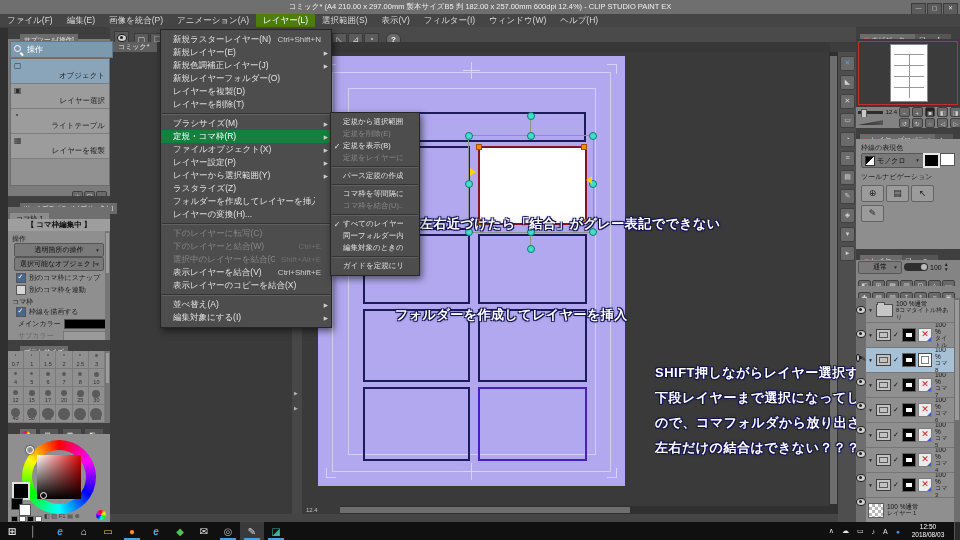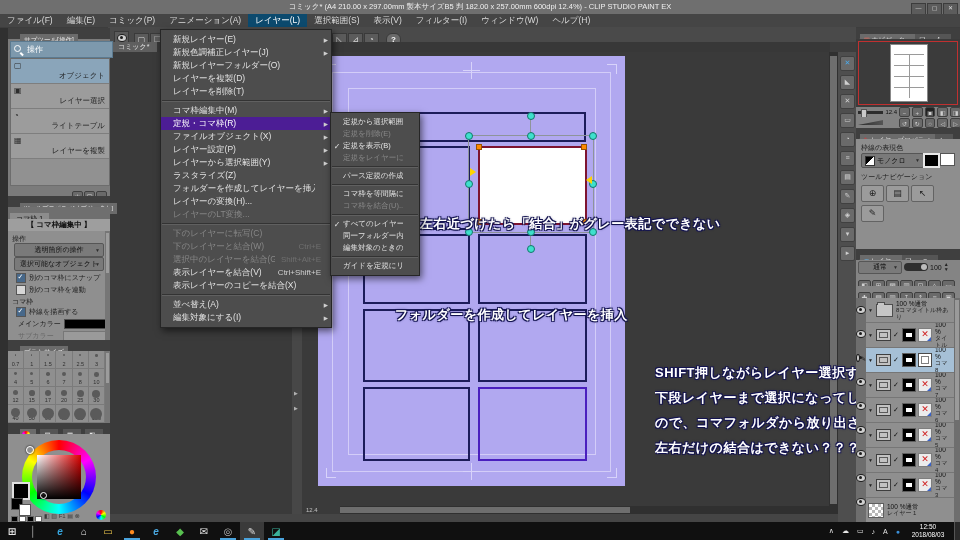--- a/index.html
+++ b/index.html
@@ -4,37 +4,37 @@
 <style>
 html,body{margin:0;padding:0;background:#2a2a2a}
 .screen{position:relative;width:960px;height:540px;background:#3d3d3d;overflow:hidden;
  font-family:"Liberation Sans","DejaVu Sans",sans-serif;cursor:default}
 .ab{position:absolute}
 
 #titlebar{left:0;top:0;width:960px;height:14px;background:#6f6f6f;color:#f0f0f0;font-size:7.5px;line-height:14px;text-align:center}
 .wbtn{width:13px;height:10px;background:#5c5c5c;border:1px solid #3c3c3c;color:#ddd;font-size:6px;line-height:9px;text-align:center;display:inline-block;margin-left:1px}
 #menubar{left:0;top:14px;width:960px;height:13px;background:#454545;display:flex;align-items:center}
 .mb-item{font-size:8.5px;color:#dcdcdc;padding:0 7px;height:13px;line-height:13px}
-.mb-item.active{background:#0c4a6e;color:#fff}
+.mb-item.active{background:#4d7c0f;color:#fff}
 #commandbar{left:108px;top:27px;width:748px;height:15px;background:#4a4a4a}
 .cbic{width:13px;height:12px;background:#5b5b5b;border:1px solid #3a3a3a;color:#d6d6d6;font-size:8px;line-height:11px;text-align:center;display:inline-block;margin-right:2px}
 #tabrow{left:108px;top:42px;width:722px;height:10px;background:#383838}
 #doctab{left:2px;top:0;height:10px;background:#5f5f5f;color:#e2e2e2;font-size:7px;line-height:10px;padding:0 8px}
 
 .menu{background:#4d4d4d;border:1px solid #262626;box-shadow:2px 3px 7px rgba(0,0,0,.55);padding:3px 0;z-index:50;position:absolute}
 #layer-menu{left:160px;top:29px;width:170px;font-size:8.5px}
 #frame-submenu{left:330px;top:112px;width:88px;font-size:7.5px}
 .mi{display:flex;align-items:center;height:13px;color:#e2e2e2;padding-right:3px}
 #frame-submenu .mi{height:12px}
 .mi .chk{width:12px;text-align:center;font-size:8px;flex:none}
 .mi .lbl{flex:1;white-space:nowrap;overflow:hidden}
 .mi .sc{margin-left:6px;color:#cfcfcf;font-size:8px}
 .mi .ar{width:7px;text-align:right;font-size:5.5px;color:#cfcfcf}
 .mi.dis{color:#878787}.mi.dis .sc{color:#6f6f6f}
-.mi.hl{background:#4c1d95;color:#fff}
+.mi.hl{background:#15803d;color:#fff}
 .msep{height:1px;background:#333;border-bottom:1px solid #606060;margin:2px 1px}
 
 .phdr{background:#3f3f3f;height:11px}
 .ptab{display:inline-block;background:#6b6b6b;color:#e8e8e8;font-size:6.5px;line-height:11px;padding:0 4px;height:11px;white-space:nowrap}
 .dd{background:#7a7a7a;border:1px solid #565656;border-radius:2px;color:#0e0e0e;font-size:7px;display:flex;align-items:center;justify-content:center;position:relative}
 .dd::after{content:'▼';position:absolute;right:3px;top:2.5px;font-size:5px;color:#2e2e2e}
 .cb{width:8px;height:8px;background:#d6d6d6;border:1px solid #555;display:inline-block;position:relative;margin-right:3px;flex:none}
 .cb.on{background:#47688a}
 .cb.on::after{content:'✓';position:absolute;left:0.5px;top:-1px;font-size:7px;color:#fff;font-weight:bold}
 .slabel{font-size:7px;color:#1c1c1c}
@@ -109,21 +109,21 @@
   <div class="ab" id="titlebar">
     <span>コミック* (A4 210.00 x 297.00mm 製本サイズB5 判 182.00 x 257.00mm 600dpi 12.4%) - CLIP STUDIO PAINT EX</span>
     <span class="ab" style="right:2px;top:1px">
       <span class="wbtn">—</span><span class="wbtn">▢</span><span class="wbtn">✕</span>
     </span>
   </div>
 
   <div class="ab" id="menubar">
       <div class="mb-item">ファイル(F)</div>
       <div class="mb-item">編集(E)</div>
-      <div class="mb-item">コミック(P)</div>
+      <div class="mb-item">画像を統合(P)</div>
       <div class="mb-item">アニメーション(A)</div>
       <div class="mb-item active">レイヤー(L)</div>
       <div class="mb-item">選択範囲(S)</div>
       <div class="mb-item">表示(V)</div>
       <div class="mb-item">フィルター(I)</div>
       <div class="mb-item">ウィンドウ(W)</div>
       <div class="mb-item">ヘルプ(H)</div>
     </div>
 
   <div class="ab" id="commandbar">
@@ -635,20 +635,26 @@
         </div>
       </div>
     <div class="ab" style="left:98px;top:270px;width:6px;height:224px;background:#6e6e6e">
       <div style="position:absolute;left:1px;top:2px;width:4px;height:120px;background:#9a9a9a"></div>
     </div>
   </div>
 
   <div class="menu" id="layer-menu">
       <div class="mi">
         <div class="chk"></div>
+        <div class="lbl">新規ラスターレイヤー(N)</div>
+        <div class="sc">Ctrl+Shift+N</div>
+        <div class="ar"></div>
+      </div>
+      <div class="mi">
+        <div class="chk"></div>
         <div class="lbl">新規レイヤー(E)</div>
         <div class="sc"></div>
         <div class="ar">▶</div>
       </div>
       <div class="mi">
         <div class="chk"></div>
         <div class="lbl">新規色調補正レイヤー(J)</div>
         <div class="sc"></div>
         <div class="ar">▶</div>
       </div>
@@ -666,21 +672,21 @@
       </div>
       <div class="mi">
         <div class="chk"></div>
         <div class="lbl">レイヤーを削除(T)</div>
         <div class="sc"></div>
         <div class="ar"></div>
       </div>
       <div class="msep"></div>
       <div class="mi">
         <div class="chk"></div>
-        <div class="lbl">コマ枠編集中(M)</div>
+        <div class="lbl">ブラシサイズ(M)</div>
         <div class="sc"></div>
         <div class="ar">▶</div>
       </div>
       <div class="mi hl">
         <div class="chk"></div>
         <div class="lbl">定規・コマ枠(R)</div>
         <div class="sc"></div>
         <div class="ar">▶</div>
       </div>
       <div class="mi">
@@ -709,26 +715,20 @@
       </div>
       <div class="mi">
         <div class="chk"></div>
         <div class="lbl">フォルダーを作成してレイヤーを挿入(F)</div>
         <div class="sc"></div>
         <div class="ar"></div>
       </div>
       <div class="mi">
         <div class="chk"></div>
         <div class="lbl">レイヤーの変換(H)...</div>
-        <div class="sc"></div>
-        <div class="ar"></div>
-      </div>
-      <div class="mi dis">
-        <div class="chk"></div>
-        <div class="lbl">レイヤーのLT変換...</div>
         <div class="sc"></div>
         <div class="ar"></div>
       </div>
       <div class="msep"></div>
       <div class="mi dis">
         <div class="chk"></div>
         <div class="lbl">下のレイヤーに転写(C)</div>
         <div class="sc"></div>
         <div class="ar"></div>
       </div>

